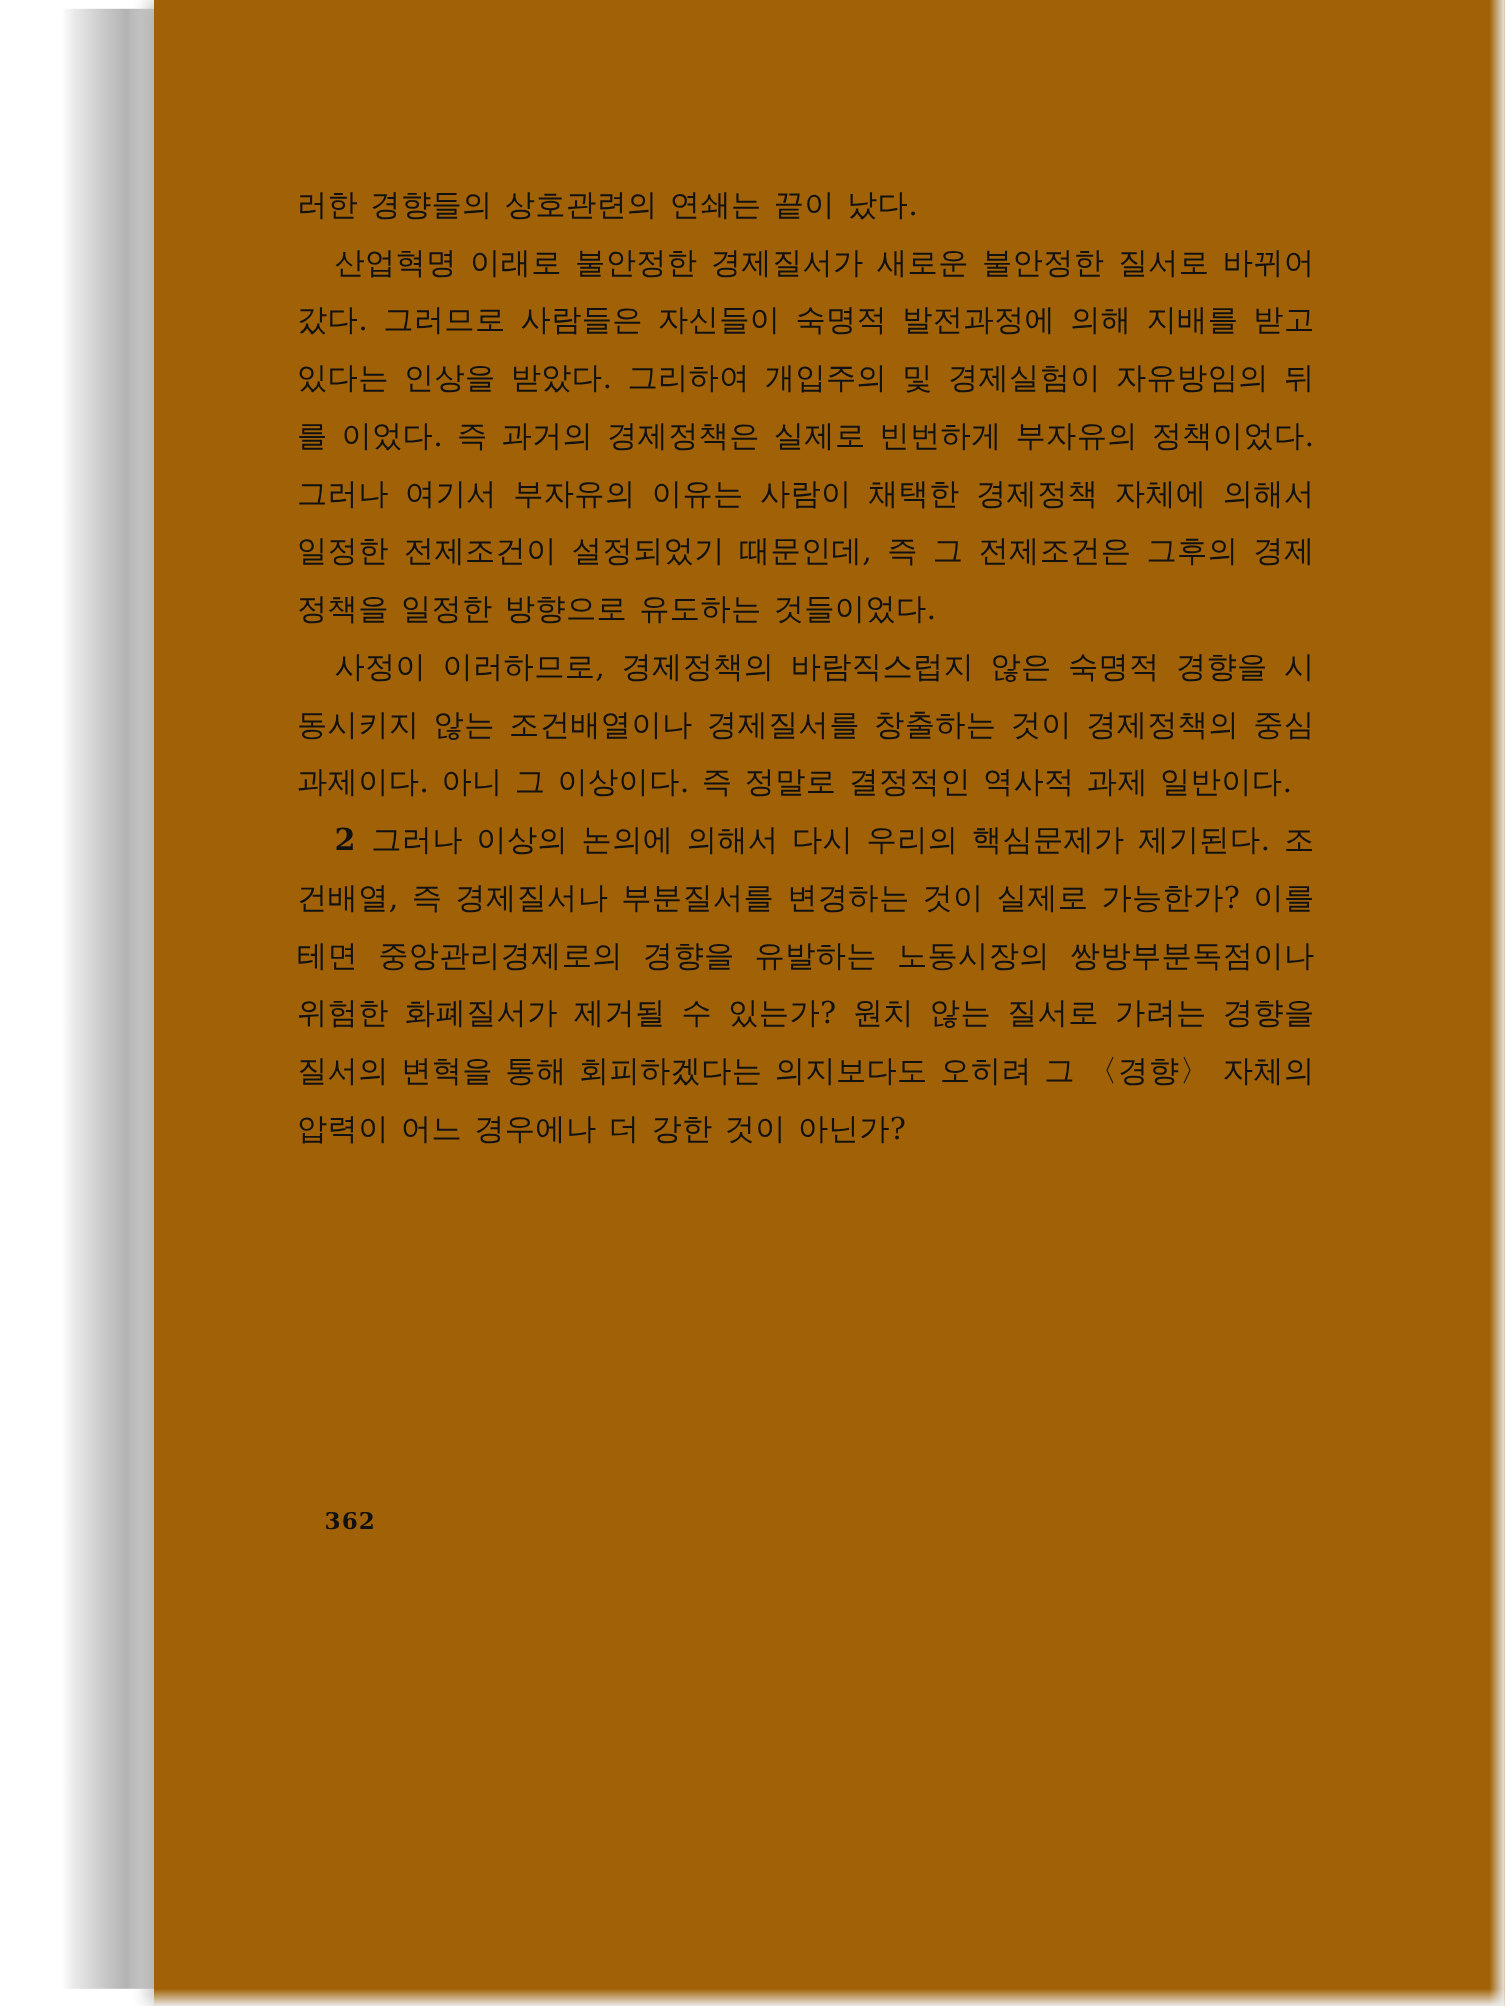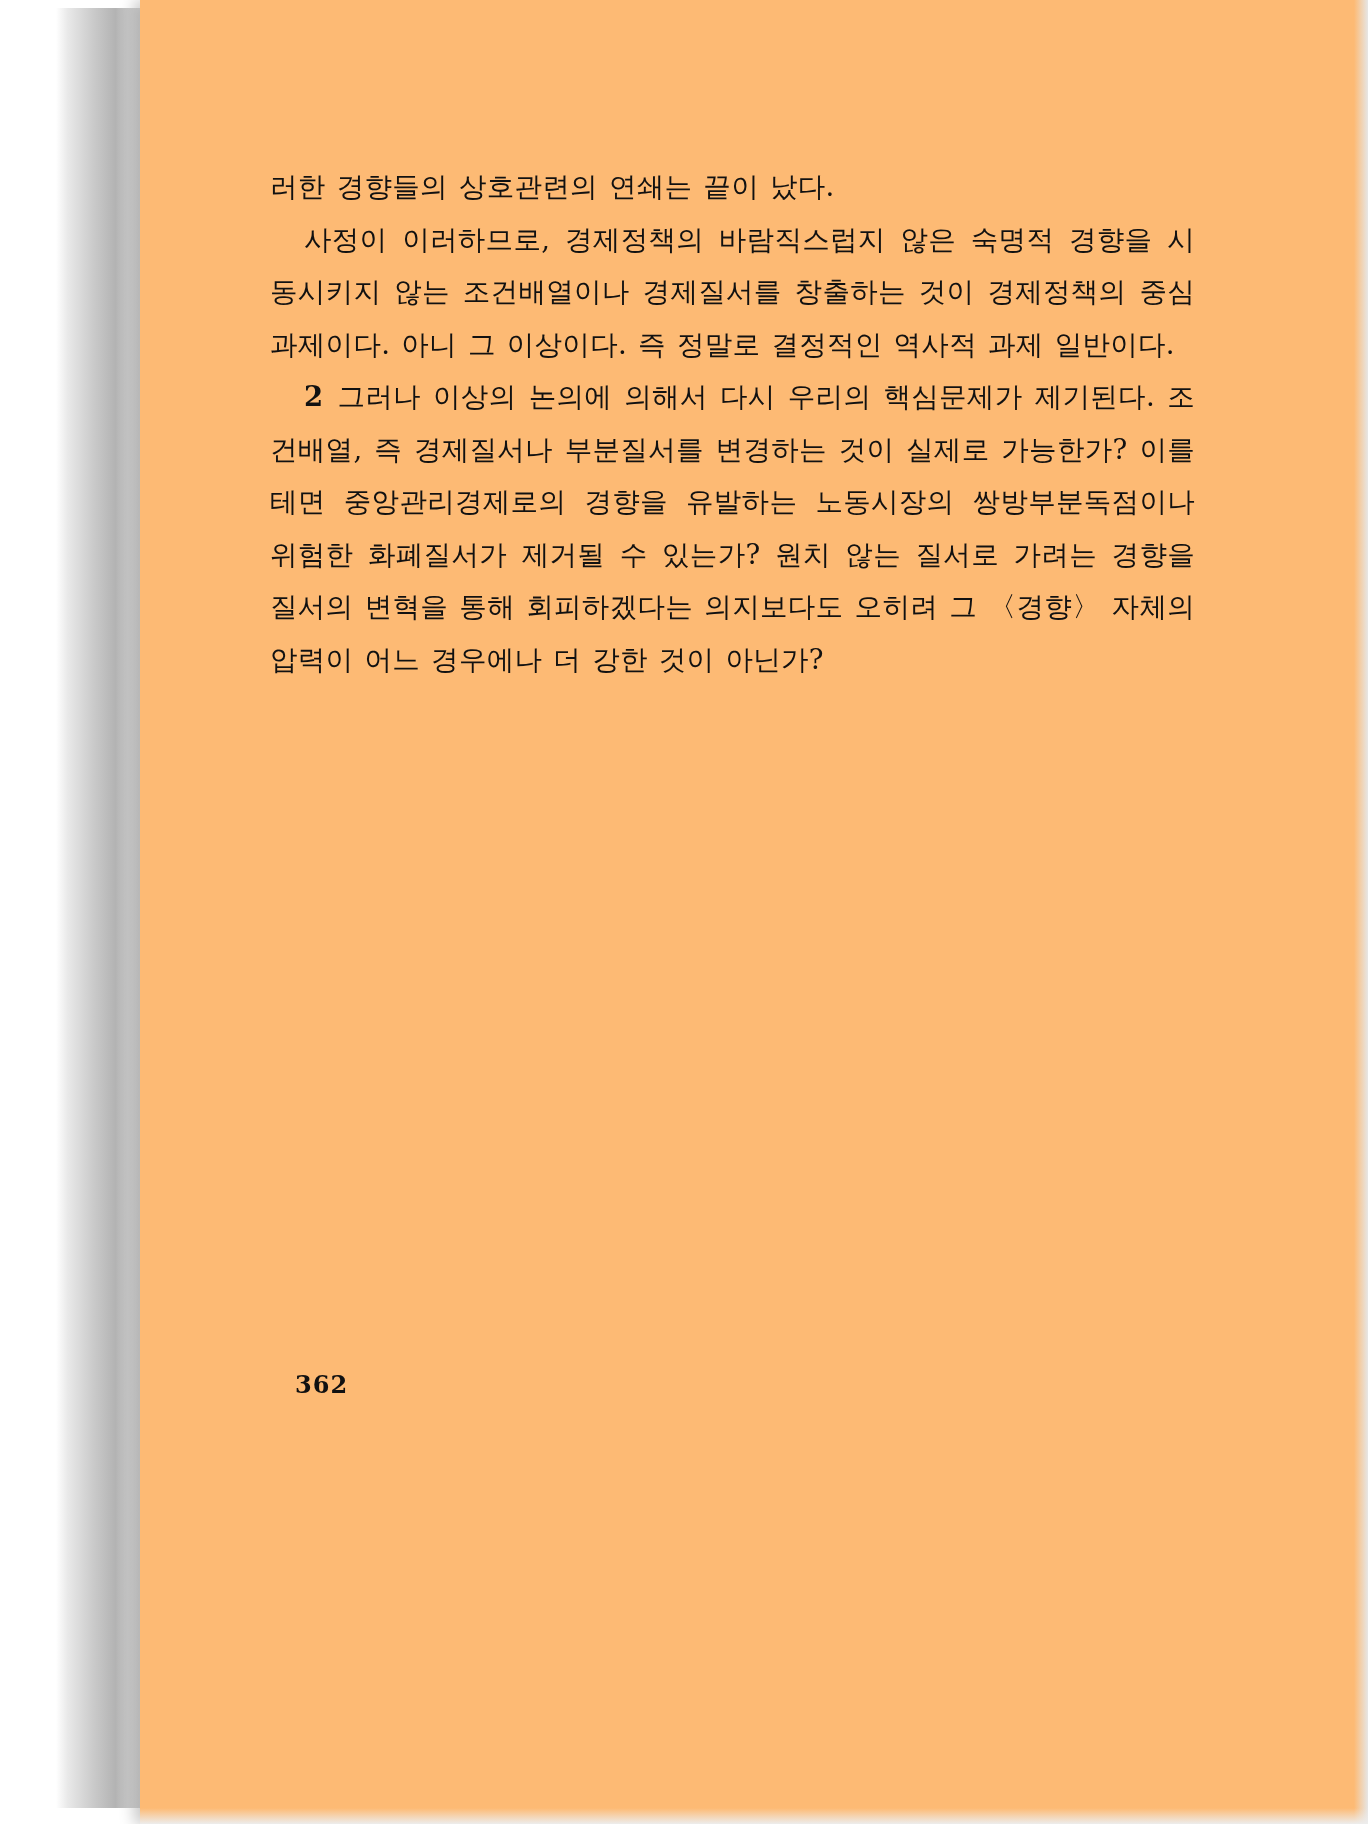--- a/index.html
+++ b/index.html
@@ -41,21 +41,21 @@
         #f3f3f3 100%);
   }
 
   
   #page-sheet {
     position: absolute;
     left: 140px;
     top: 0px;
     width: 1228px;
     height: 1824px;
-    background: #fdba74;
+    background: #a16207;
     box-shadow: -6px 0 14px rgba(0,0,0,0.22);
   }
 
   
   #page-edge-right {
     position: absolute;
     right: 0;
     top: 0;
     width: 14px;
     height: 1824px;
@@ -94,41 +94,42 @@
   }
   p.para .lead-num {
     font-weight: bold;
     letter-spacing: 2px;
   }
 
   #folio {
     position: absolute;
     left: 155px;
     top: 1370px;
-    font-size: 24px;
+    font-size: 21px;
     font-weight: bold;
     color: #111111;
     letter-spacing: 1px;
     font-family: "DejaVu Serif", serif;
   }
 </style>
 </head>
 <body>
 
 <div id="scan-area">
 
   <div id="gutter-shadow"></div>
 
   <div id="page-sheet">
 
     <div id="text-block">
 
       <p class="para">러한 경향들의 상호관련의 연쇄는 끝이 났다.</p>
 
 
+      <p class="para indent">산업혁명 이래로 불안정한 경제질서가 새로운 불안정한 질서로 바뀌어갔다. 그러므로 사람들은 자신들이 숙명적 발전과정에 의해 지배를 받고 있다는 인상을 받았다. 그리하여 개입주의 및 경제실험이 자유방임의 뒤를 이었다. 즉 과거의 경제정책은 실제로 빈번하게 부자유의 정책이었다. 그러나 여기서 부자유의 이유는 사람이 채택한 경제정책 자체에 의해서 일정한 전제조건이 설정되었기 때문인데, 즉 그 전제조건은 그후의 경제정책을 일정한 방향으로 유도하는 것들이었다.</p>
 
       <p class="para indent">사정이 이러하므로, 경제정책의 바람직스럽지 않은 숙명적 경향을 시동시키지 않는 조건배열이나 경제질서를 창출하는 것이 경제정책의 중심과제이다. 아니 그 이상이다. 즉 정말로 결정적인 역사적 과제 일반이다.</p>
 
       <p class="para indent">
         <span class="lead-num">2</span>
         <span>그러나 이상의 논의에 의해서 다시 우리의 핵심문제가 제기된다. 조건배열, 즉 경제질서나 부분질서를 변경하는 것이 실제로 가능한가? 이를테면 중앙관리경제로의 경향을 유발하는 노동시장의 쌍방부분독점이나 위험한 화폐질서가 제거될 수 있는가? 원치 않는 질서로 가려는 경향을 질서의 변혁을 통해 회피하겠다는 의지보다도 오히려 그 〈경향〉 자체의 압력이 어느 경우에나 더 강한 것이 아닌가?</span>
       </p>
 
 
     </div>

